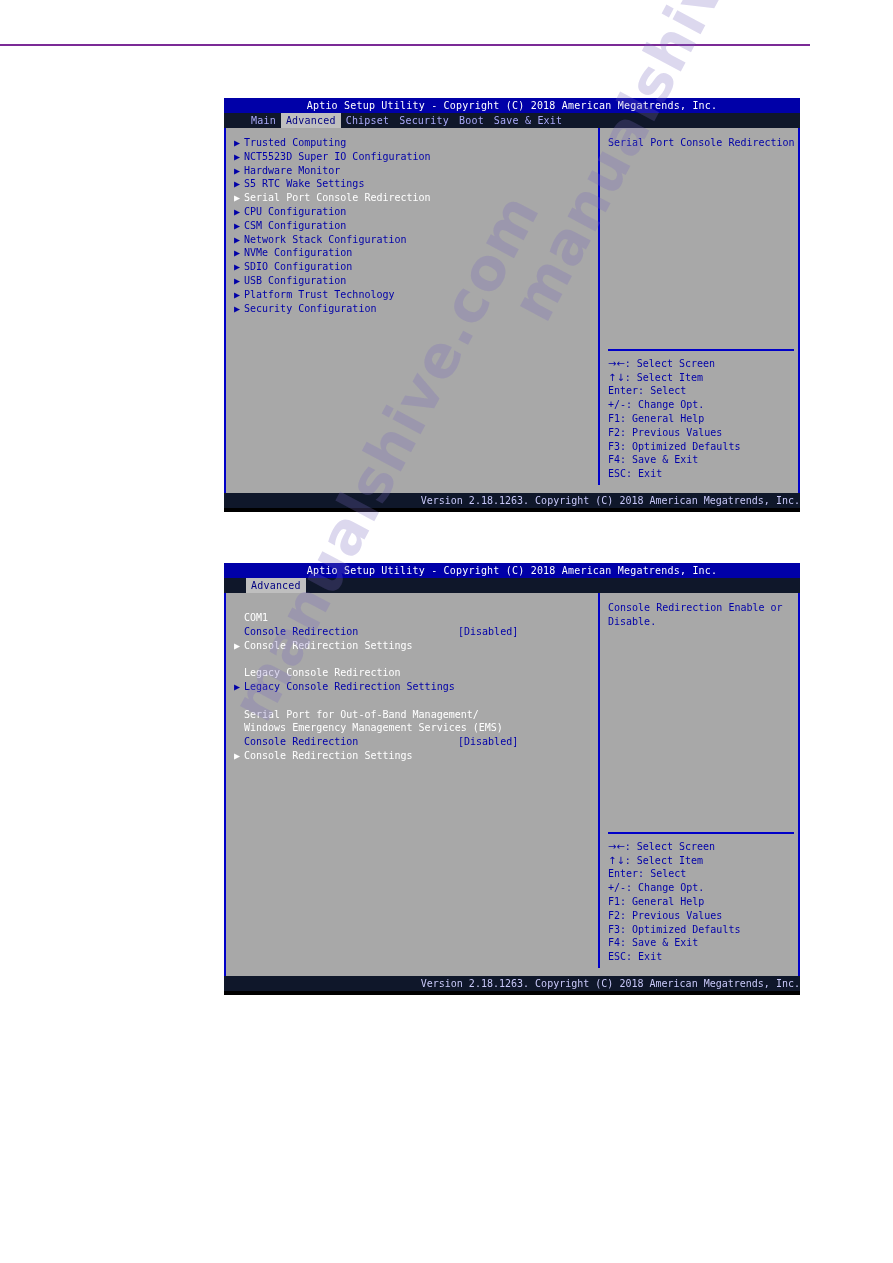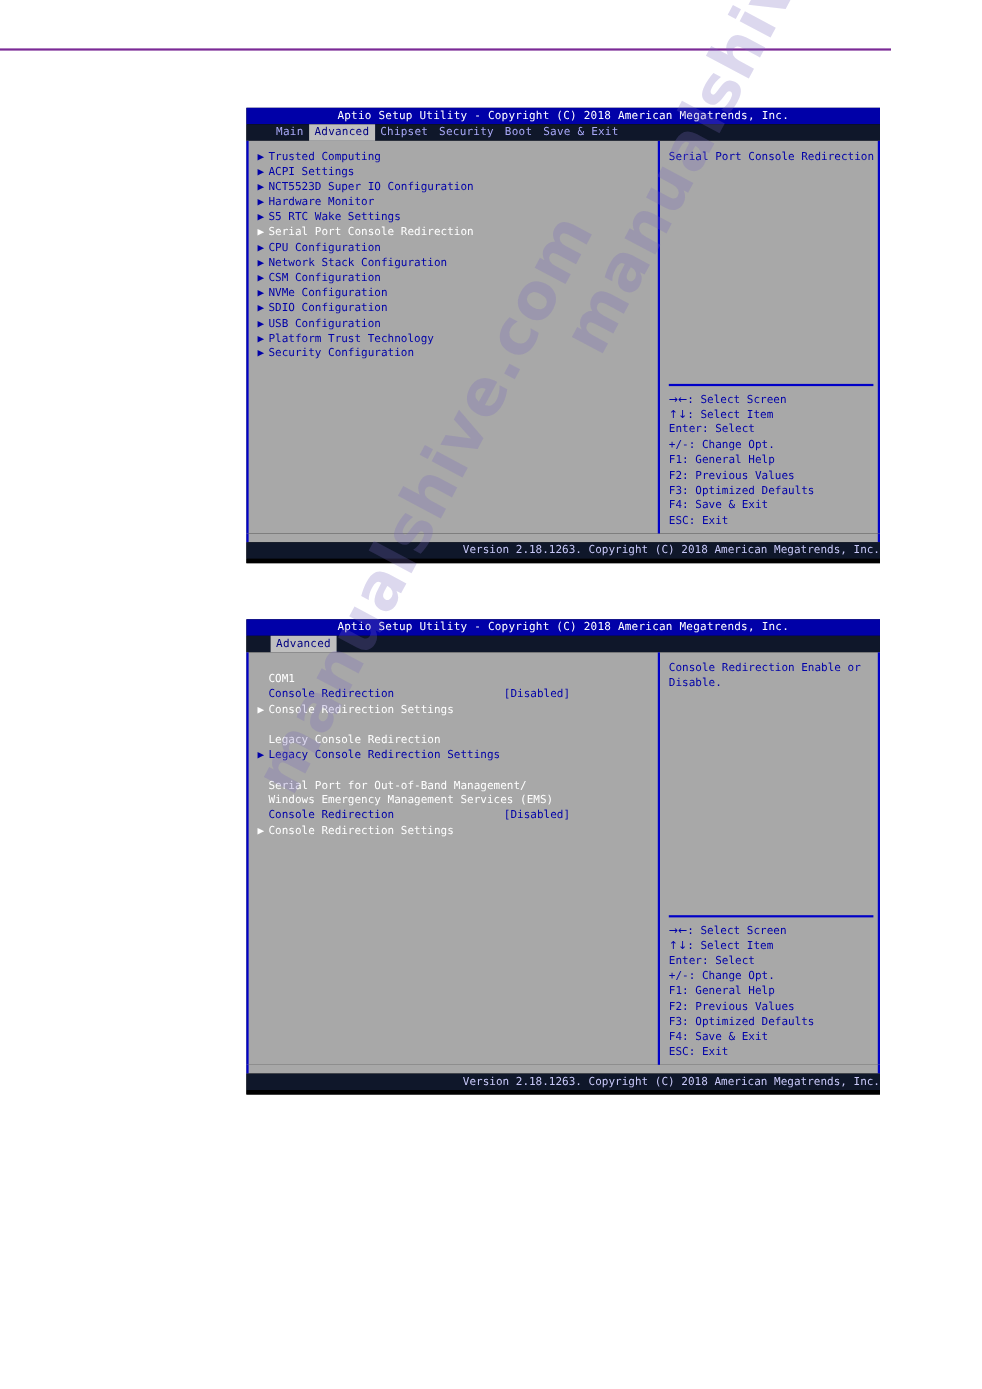--- a/index.html
+++ b/index.html
@@ -211,28 +211,27 @@
 <body>
 
 <div class="page-rule"></div>
 
 <div class="bios bios-1">
   <div class="titlebar">Aptio Setup Utility - Copyright (C) 2018 American Megatrends, Inc.</div>
   <div class="tabbar" id="tabs-0"><span class="tab">Main</span><span class="tab active">Advanced</span><span class="tab">Chipset</span><span class="tab">Security</span><span class="tab">Boot</span><span class="tab">Save &amp; Exit</span></div>
   <div class="body-area">
     <div class="left-pane" id="menu-0">
         <div class="menu-row"><span class="arrow">▶</span><span>Trusted Computing</span></div>
-        <div class="menu-row"><span class="arrow">▶</span><span>ACPI Settings</span></div>
         <div class="menu-row"><span class="arrow">▶</span><span>NCT5523D Super IO Configuration</span></div>
         <div class="menu-row"><span class="arrow">▶</span><span>Hardware Monitor</span></div>
         <div class="menu-row"><span class="arrow">▶</span><span>S5 RTC Wake Settings</span></div>
         <div class="menu-row selected"><span class="arrow sel">▶</span><span>Serial Port Console Redirection</span></div>
         <div class="menu-row"><span class="arrow">▶</span><span>CPU Configuration</span></div>
+        <div class="menu-row"><span class="arrow">▶</span><span>CSM Configuration</span></div>
         <div class="menu-row"><span class="arrow">▶</span><span>Network Stack Configuration</span></div>
-        <div class="menu-row"><span class="arrow">▶</span><span>CSM Configuration</span></div>
         <div class="menu-row"><span class="arrow">▶</span><span>NVMe Configuration</span></div>
         <div class="menu-row"><span class="arrow">▶</span><span>SDIO Configuration</span></div>
         <div class="menu-row"><span class="arrow">▶</span><span>USB Configuration</span></div>
         <div class="menu-row"><span class="arrow">▶</span><span>Platform Trust Technology</span></div>
         <div class="menu-row"><span class="arrow">▶</span><span>Security Configuration</span></div>
       </div>
     <div class="right-pane">
       <div id="help-0">
           <div class="help-text">Serial Port Console Redirection</div>
         </div>

